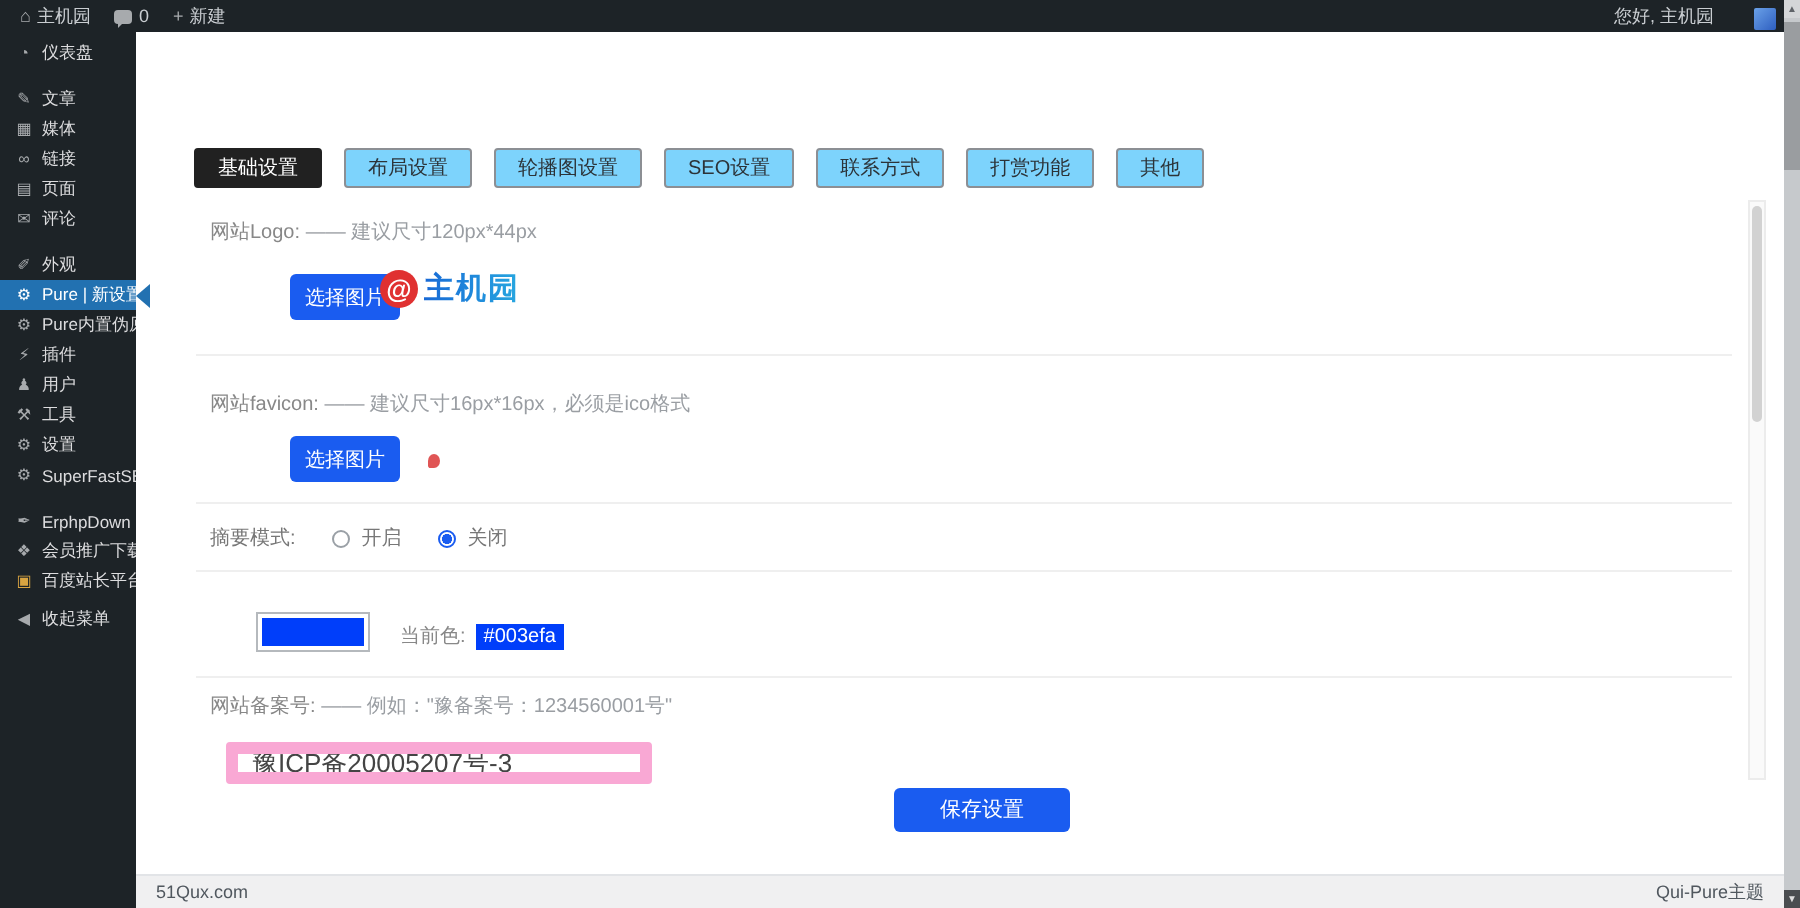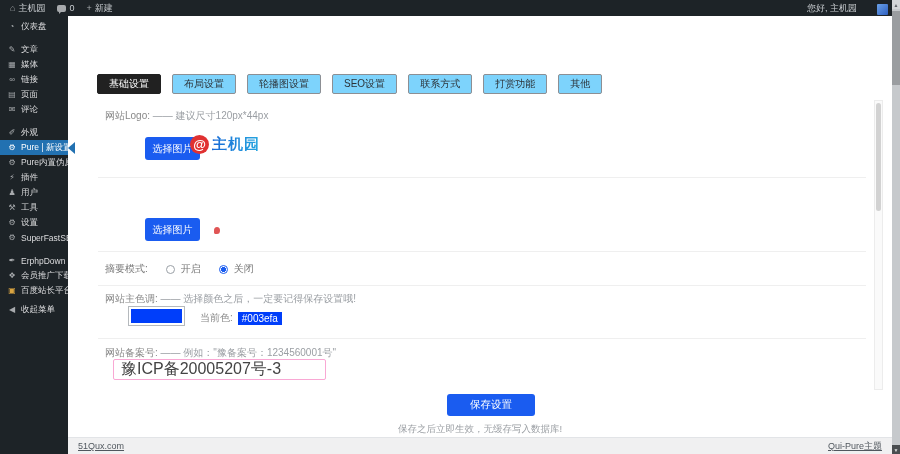--- a/index.html
+++ b/index.html
@@ -69,39 +69,39 @@
   .radio.checked { border-color:#1a5cf0;
     background:radial-gradient(circle,#1a5cf0 0 2.5px,#fff 2.6px); }
 
   #color-swatch { position:absolute; left:60px; top:290px; width:57px; height:20px;
     border:1px solid #b5b9bd; background:#fff; padding:2px; cursor:pointer; }
   #color-swatch .fill { width:100%; height:100%; background:#003efa; }
   #current-color { position:absolute; left:132px; top:295px; font-size:10px; color:#888;
     display:flex; align-items:center; gap:5px; }
   #color-badge { background:#003efa; color:#fff; padding:1px 4px; font-size:10px; }
 
-  #icp-input { position:absolute; left:45px; top:343px; width:213px; height:21px;
-    border:1px solid #f9a8d4; border-radius:2px; font-size:16px; color:#444;
+  #icp-input { position:absolute; left:45px; top:355px; width:213px; height:21px;
+    border:6px solid #f9a8d4; border-radius:2px; font-size:13px; color:#444;
     padding:0 7px; font-family:"Liberation Sans","DejaVu Sans",sans-serif; }
 
   #save-btn { position:absolute; left:50%; margin-left:-33px; top:378px; width:88px; height:22px;
     background:#1a5cf0; color:#fff; font-size:10.5px; border:none; border-radius:3px; cursor:pointer; }
   #save-note { position:absolute; left:0; top:407px; width:100%; text-align:center;
     font-size:9.5px; color:#9a9ea3; }
 
   
   #inner-scroll { position:absolute; left:806px; top:84px; width:9px; height:290px;
     background:#fafafa; border:1px solid #ececec; }
   #inner-thumb { position:absolute; left:1px; top:2px; width:5px; height:108px;
     background:#d2d2d2; border-radius:3px; cursor:grab; }
 
   
   #footer { position:absolute; left:68px; top:437px; width:824px; height:17px;
     background:#f0f0f1; border-top:1px solid #e2e4e7; display:flex; align-items:center;
-    justify-content:space-between; padding:0 10px; font-size:9px; color:#50575e; z-index:15;text-decoration:underline; }
+    justify-content:space-between; padding:0 10px; font-size:9px; color:#50575e; z-index:15; }
 
   
   #winscroll { position:absolute; right:0; top:0; width:8px; height:454px;
     background:#c6c9cc; z-index:40; }
   .ws-arrow { position:absolute; left:0; width:8px; height:9px; display:flex;
     align-items:center; justify-content:center; font-size:5px; color:#5f6368; cursor:pointer; }
   .ws-arrow.up { top:0; background:#d4d6d8; }
   .ws-arrow.down { bottom:0; background:#4a4d50; color:#ddd; }
   #ws-thumb { position:absolute; left:0; top:11px; width:8px; height:74px;
     background:#9a9da0; cursor:grab; }
@@ -227,57 +227,56 @@
       <span class="hint">—— 建议尺寸120px*44px</span>
     </div>
     <button class="blue-btn" style="left:45px; top:121px;">选择图片</button>
     <div id="logo-preview">
       <span id="logo-swirl">@</span>
       <span id="logo-text">主机园</span>
     </div>
 
     <div class="divider" style="top:161px;"></div>
 
+    <div class="field-label" style="left:37px; top:179px;">
+      <span>网站favicon:</span>
+      <span class="hint">—— 建议尺寸16px*16px，必须是ico格式</span>
+    </div>
     <button class="blue-btn" style="left:45px; top:202px;">选择图片</button>
     <div id="favicon-dot"></div>
 
     <div class="divider" style="top:235px;"></div>
 
     <div class="radio-row">
       <span>摘要模式:</span>
       <span class="radio"></span>
       <span>开启</span>
       <span class="radio checked"></span>
       <span>关闭</span>
     </div>
 
     <div class="divider" style="top:269px;"></div>
 
-    <div class="field-label" style="left:37px; top:276px;">
-      <span>网站主色调:</span>
-      <span class="hint">—— 选择颜色之后，一定要记得保存设置哦!</span>
-    </div>
     <div id="color-swatch">
       <div class="fill"></div>
     </div>
     <div id="current-color">
       <span>当前色:</span>
       <span id="color-badge">#003efa</span>
     </div>
 
     <div class="divider" style="top:322px;"></div>
 
     <div class="field-label" style="left:37px; top:330px;">
       <span>网站备案号:</span>
       <span class="hint">—— 例如："豫备案号：1234560001号"</span>
     </div>
     <input id="icp-input" type="text" value="豫ICP备20005207号-3" style="">
 
     <button id="save-btn">保存设置</button>
-    <div id="save-note">保存之后立即生效，无缓存写入数据库!</div>
 
     <div id="inner-scroll">
       <div id="inner-thumb"></div>
     </div>
   </div>
 
   <div id="footer">
     <span>51Qux.com</span>
     <span>Qui-Pure主题</span>
   </div>

